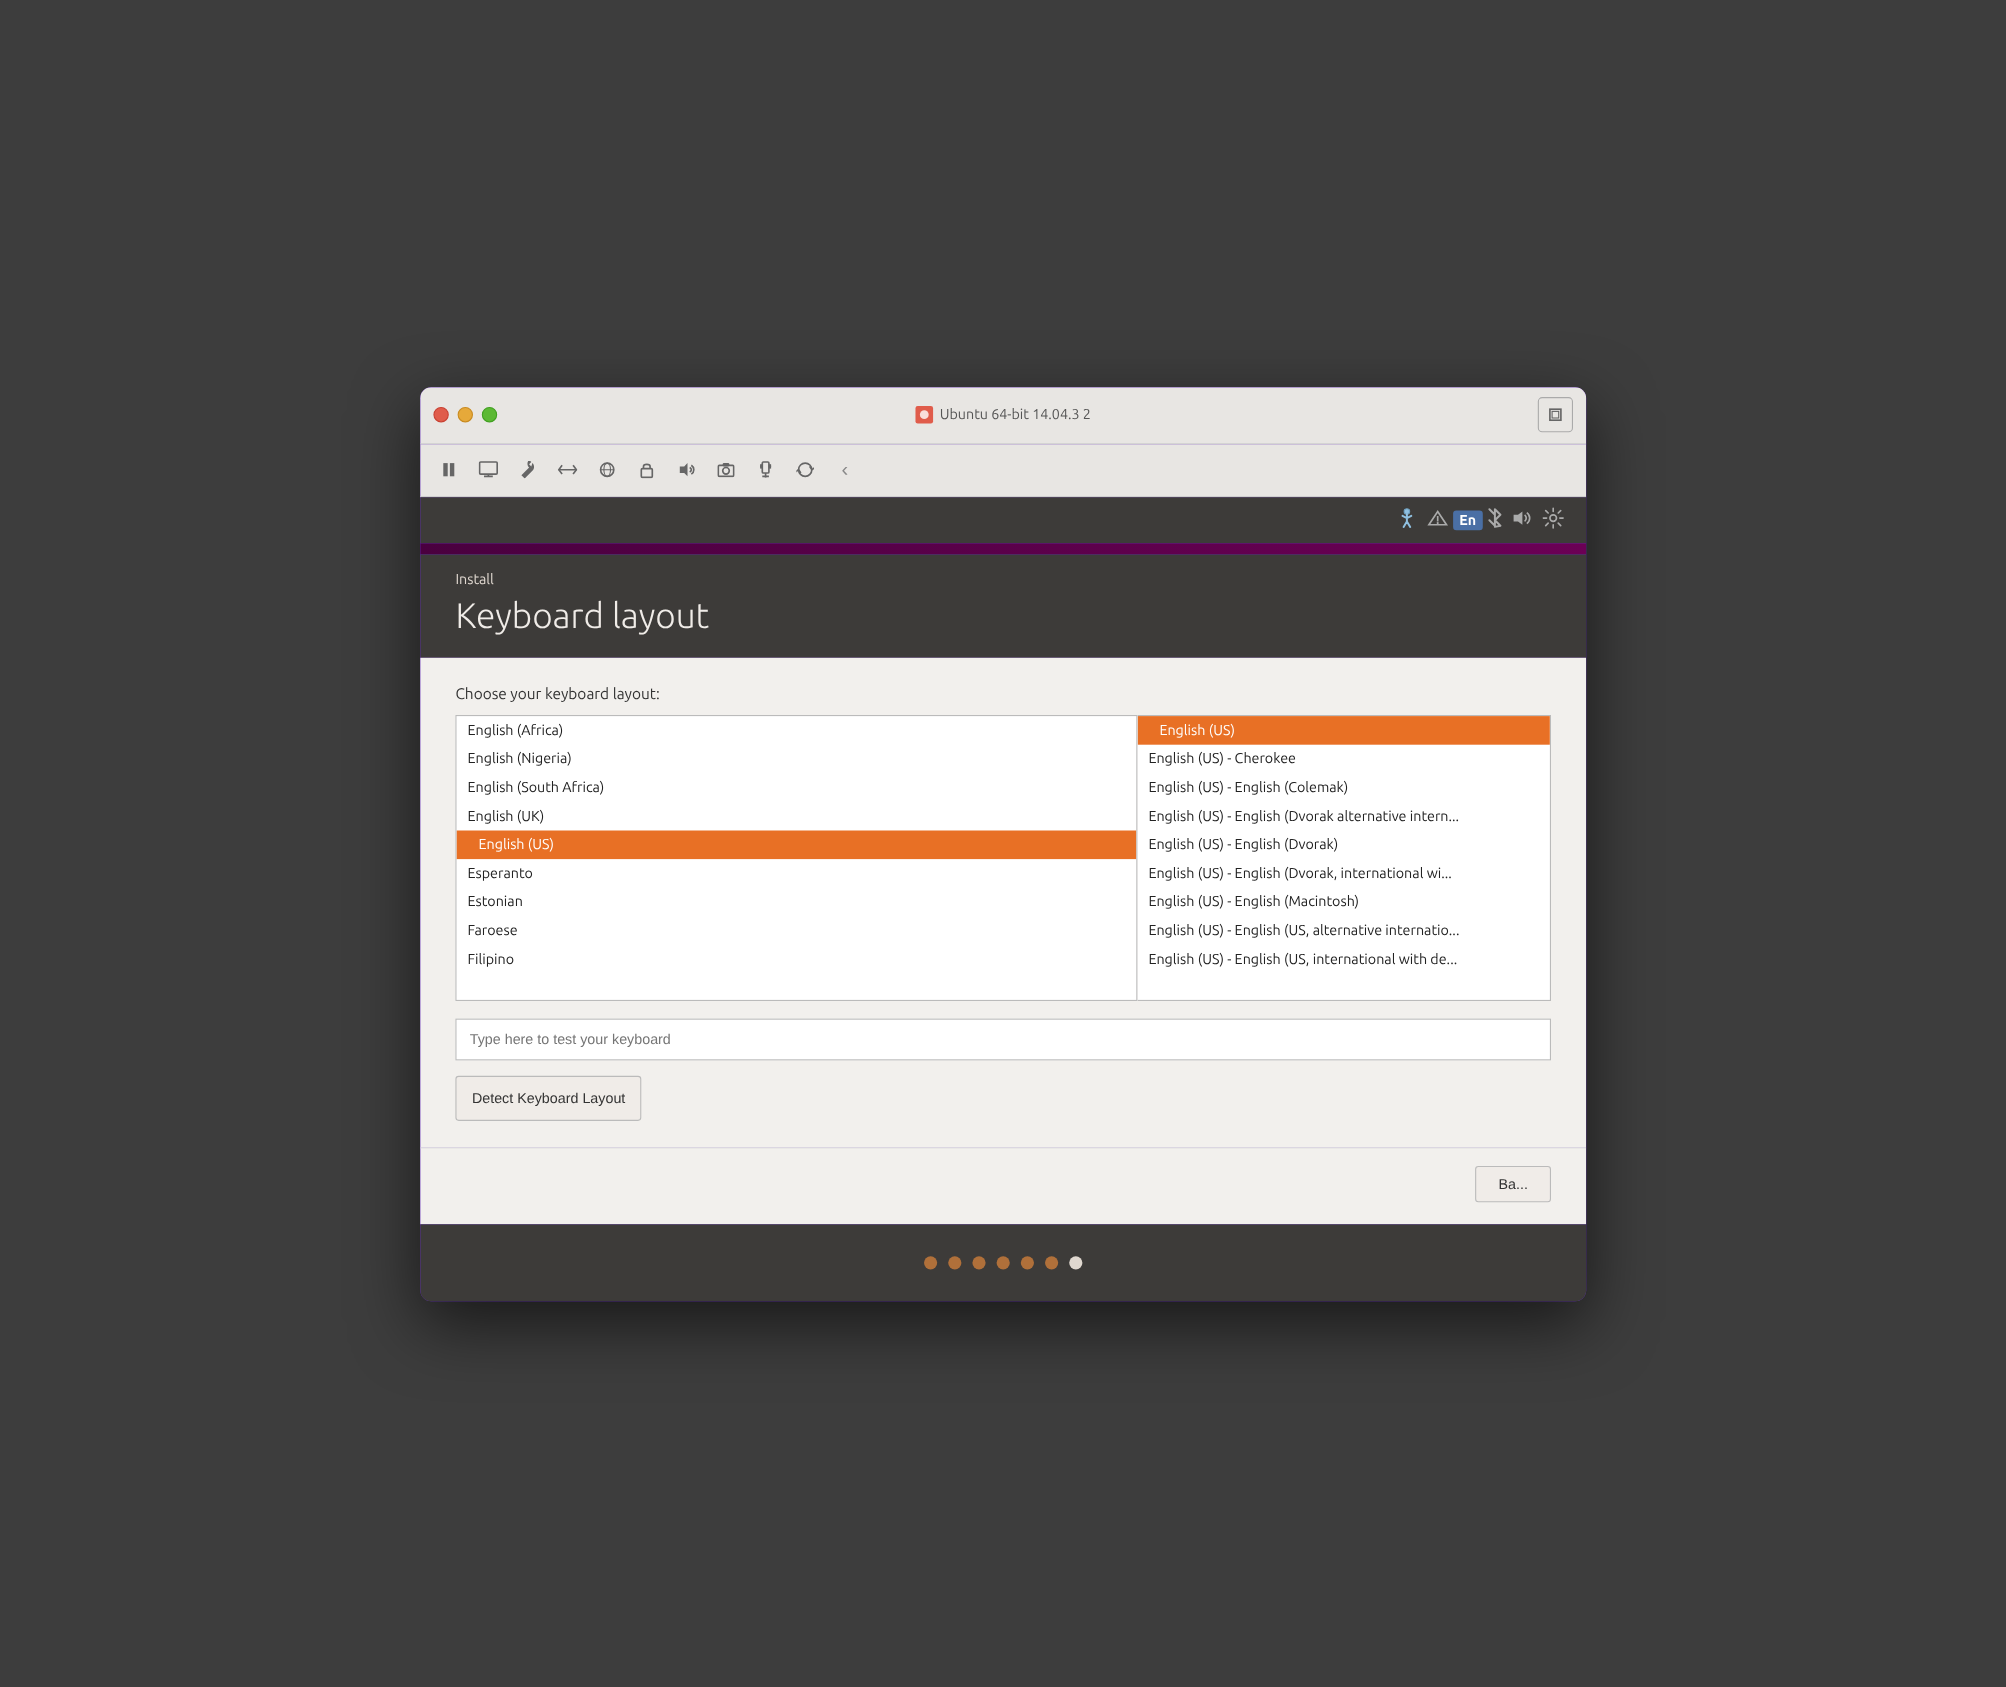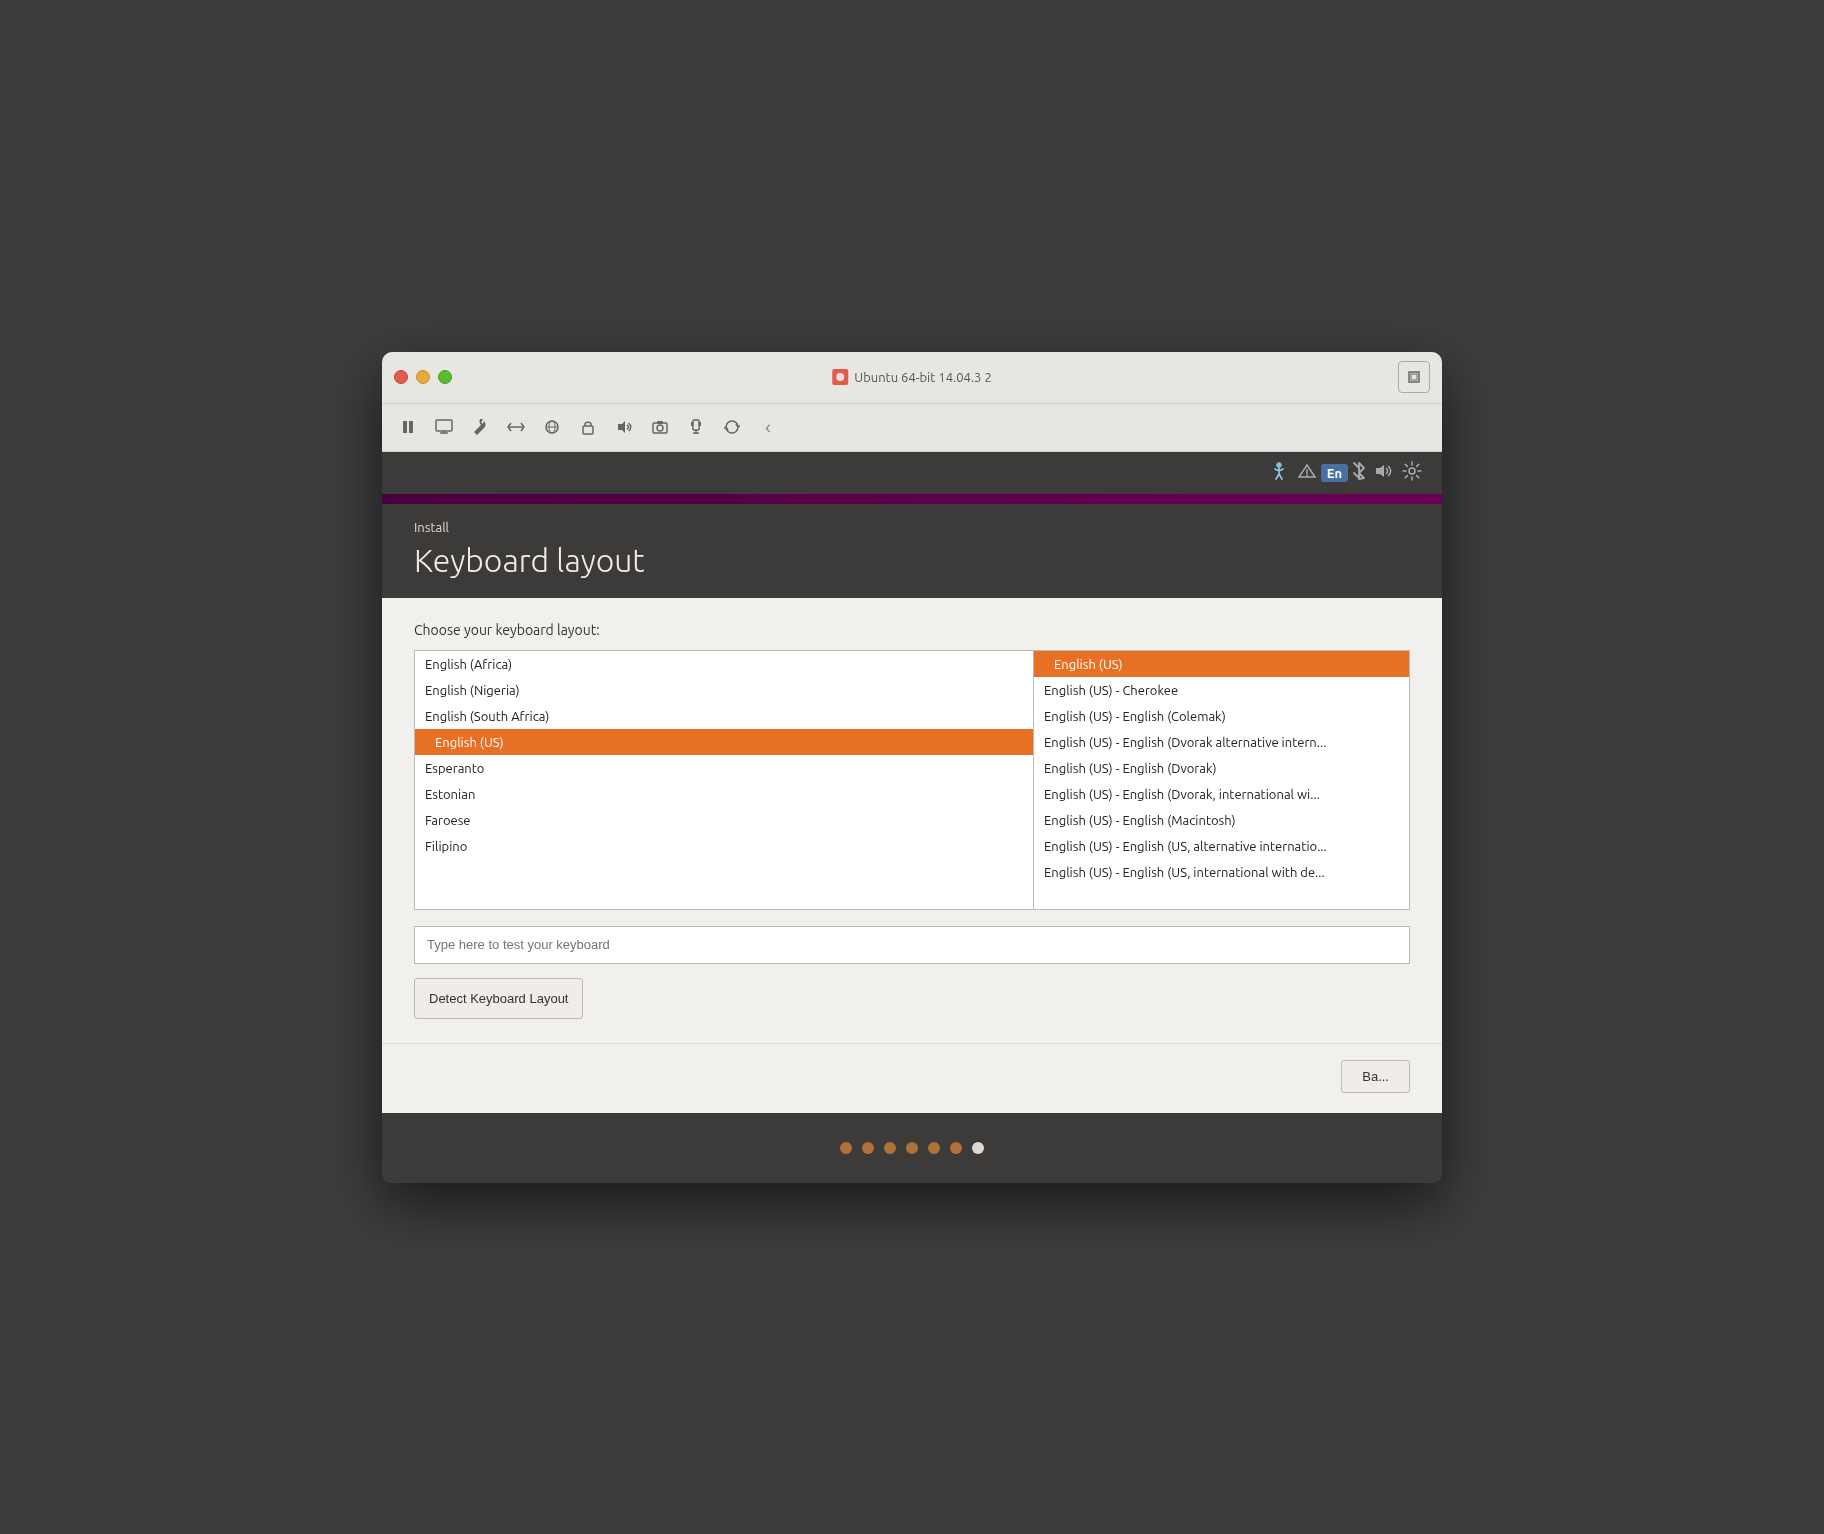--- a/index.html
+++ b/index.html
@@ -444,20 +444,21 @@
 
   <div class="main-content">
     <div class="choose-label">Choose your keyboard layout:</div>
 
     <div class="lists-container">
 
       <div class="left-list" id="left-list">
           <div class="list-item">English (Africa)</div>
           <div class="list-item">English (Nigeria)</div>
           <div class="list-item">English (South Africa)</div>
+          <div class="list-item">English (UK)</div>
           <div class="list-item selected">English (US)</div>
           <div class="list-item">Esperanto</div>
           <div class="list-item">Estonian</div>
           <div class="list-item">Faroese</div>
           <div class="list-item">Filipino</div>
         </div>
 
       <div class="right-list" id="right-list">
           <div class="list-item selected">English (US)</div>
           <div class="list-item">English (US) - Cherokee</div>

